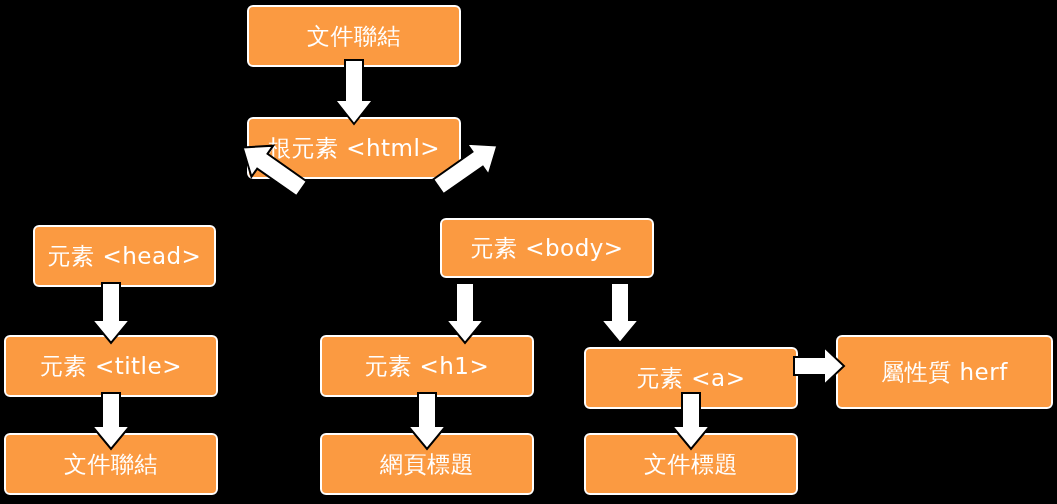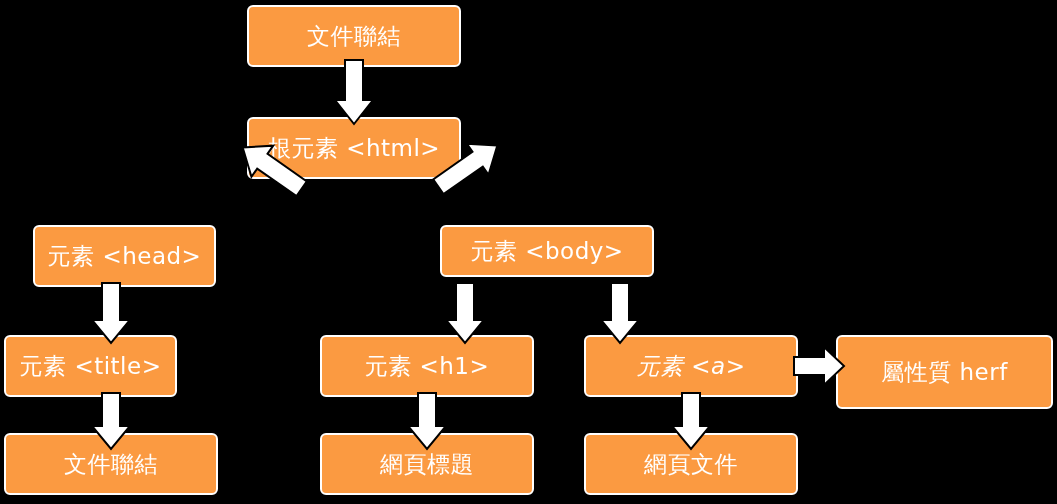--- a/index.html
+++ b/index.html
@@ -60,50 +60,50 @@
   </div>
 
   <div class="node" style="left:247px; top:117px; width:214px; height:62px;">
     <span>根元素 &lt;html&gt;</span>
   </div>
 
   <div class="node" style="left:4px; top:225px; width:183px; height:62px;margin-left:29px;">
     <span>元素 &lt;head&gt;</span>
   </div>
 
-  <div class="node" style="left:440px; top:225px; width:214px; height:52px;">
+  <div class="node" style="left:440px; top:218px; width:214px; height:60px;">
     <span>元素 &lt;body&gt;</span>
   </div>
 
-  <div class="node" style="left:4px; top:335px; width:173px; height:62px;">
+  <div class="node" style="left:4px; top:335px; width:214px; height:62px;">
     <span>元素 &lt;title&gt;</span>
   </div>
 
   <div class="node" style="left:320px; top:335px; width:214px; height:62px;justify-content:center;">
     <span>元素 &lt;h1&gt;</span>
   </div>
 
-  <div class="node" style="left:584px; top:335px; width:214px; height:62px;font-style:italic;">
+  <div class="node" style="left:584px; top:347px; width:214px; height:62px;">
     <span>元素 &lt;a&gt;</span>
   </div>
 
   <div class="node" style="left:836px; top:335px; width:217px; height:74px;">
     <span>屬性質 herf</span>
   </div>
 
   <div class="node" style="left:4px; top:433px; width:214px; height:62px;">
     <span>文件聯結</span>
   </div>
 
   <div class="node" style="left:320px; top:433px; width:214px; height:62px;">
     <span>網頁標題</span>
   </div>
 
   <div class="node" style="left:584px; top:433px; width:214px; height:62px;">
-    <span>網頁文件</span>
+    <span>文件標題</span>
   </div>
 
   <div class="arrow" style="left:335px; top:60px; width:38px; height:66px;">
     <svg width="38" height="66" viewBox="0 0 38 66">
       <polygon class="body" points="10,0 28,0 28,40 38,40 19,64 0,40 10,40"></polygon>
     </svg>
   </div>
 
   <div class="arrow" style="left:190px; top:168px; width:130px; height:70px;">
     <svg width="130" height="70" viewBox="0 0 130 70">

